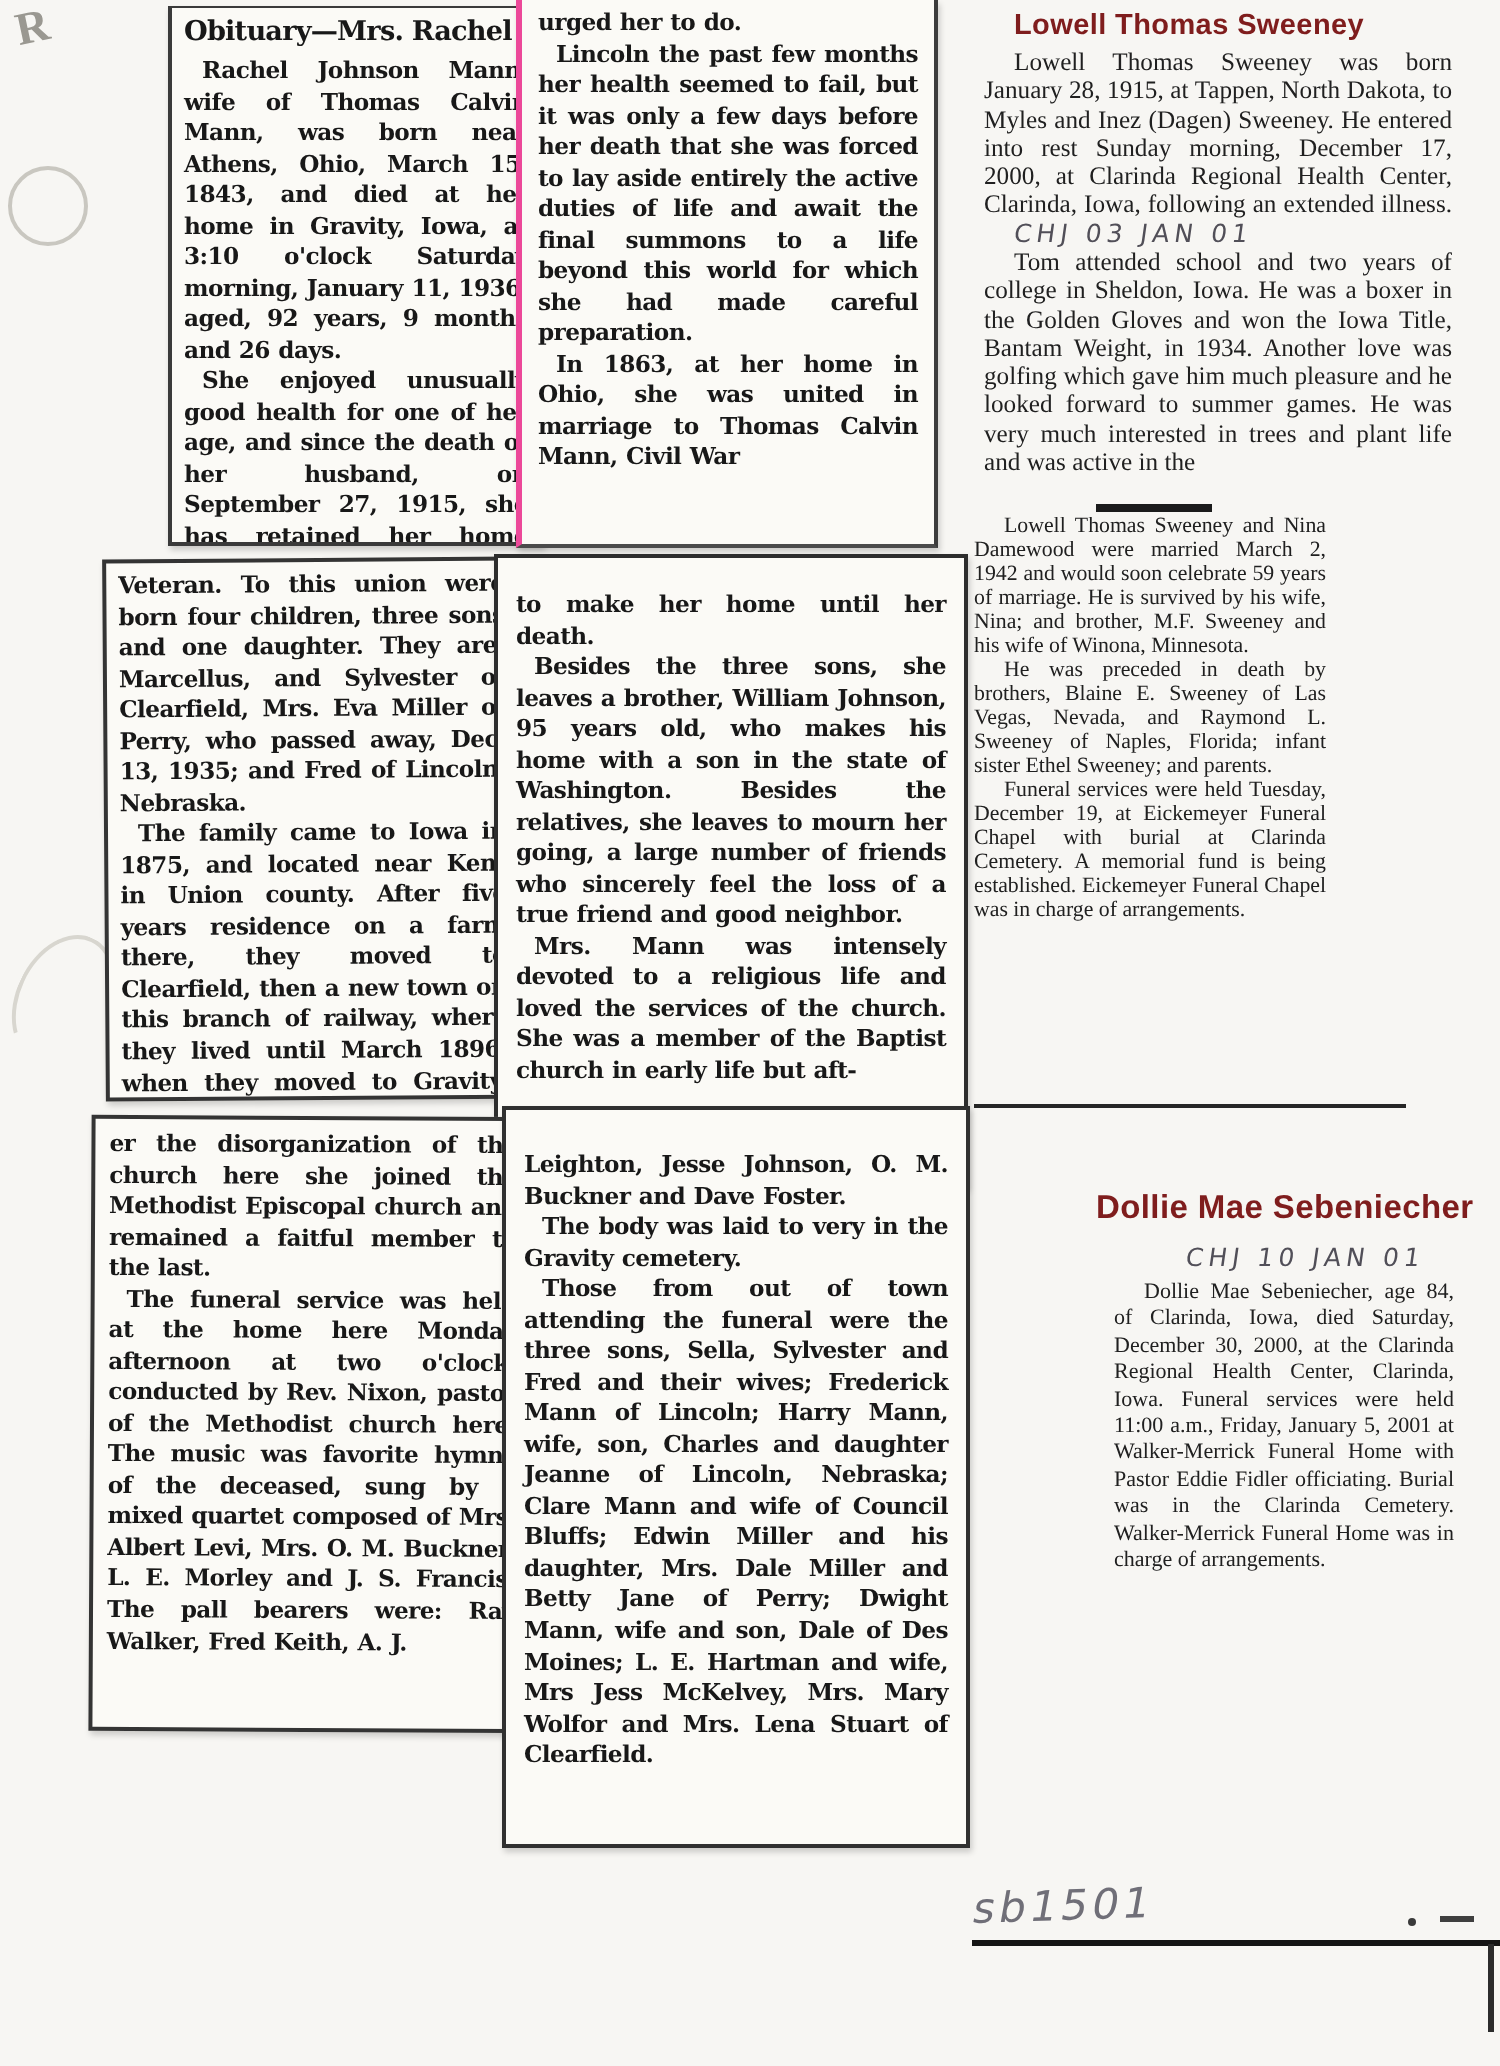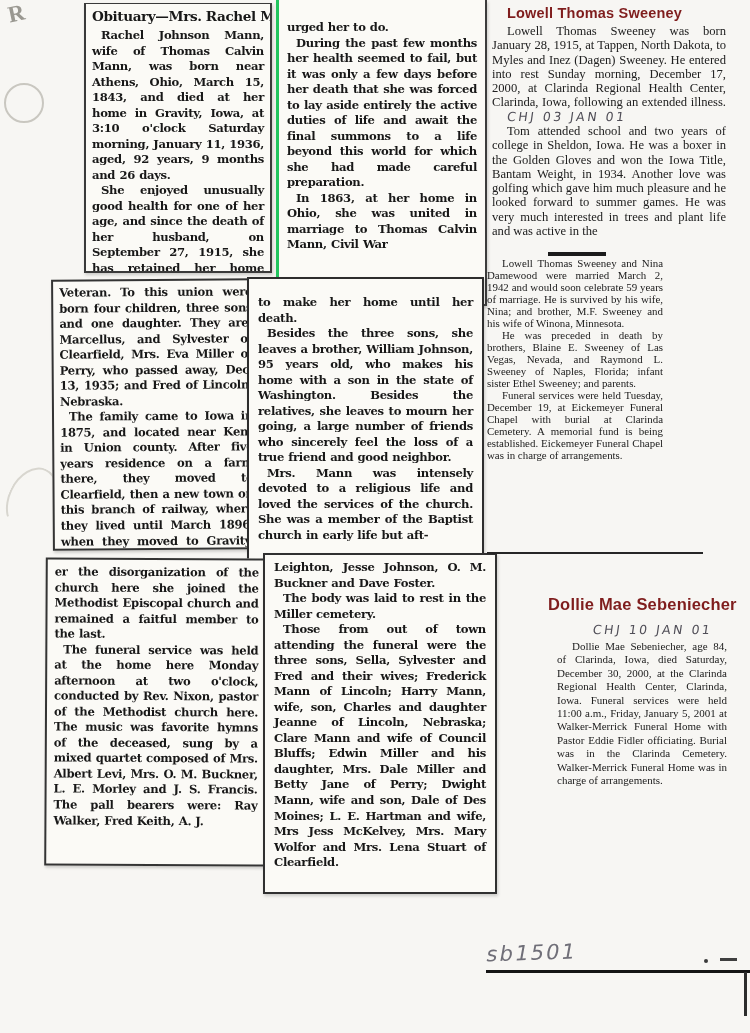--- a/index.html
+++ b/index.html
@@ -21,28 +21,28 @@
   
   .clip{position:absolute;background:#fbfaf6;box-shadow:1px 2px 3px rgba(0,0,0,0.18);
         font-family:"DejaVu Serif",serif;font-weight:700;color:#181818;overflow:hidden;}
   .clip p{margin:0;font-size:11.6px;line-height:1.34;text-align:justify;text-indent:9px;
         letter-spacing:-0.3px;word-spacing:0.5px;}
   .clip p.noindent{text-indent:0;}
   .clip-head{margin:1px 0 4px;font-size:13.6px;font-weight:800;text-align:center;
         letter-spacing:-0.4px;white-space:nowrap;}
   .c1a{left:84px;top:3px;width:172px;height:260px;border:2px solid #3a3a3a;border-top-width:1px;
         padding:3px 6px 4px;}
-  .c1b{left:276px;top:0;width:190px;height:264px;border-left:3px solid #22c55e;
-        border-right:2px solid #3c3c3c;border-bottom:2px solid #4a4a4a;padding:20px 8px;}
+  .c1b{left:258px;top:0;width:190px;height:264px;border-left:3px solid #ec4899;
+        border-right:2px solid #3c3c3c;border-bottom:2px solid #4a4a4a;padding:4px 8px;}
   .c2a{left:52px;top:279px;width:193px;height:259px;border:2px solid #343434;padding:4px 6px;
         transform:rotate(-0.4deg);}
   .c2b{left:247px;top:277px;width:215px;height:281px;border:2px solid #2d2d2d;padding:16px 9px;}
   .c3a{left:45px;top:558px;width:204px;height:294px;border:2px solid #343434;padding:5px 7px;
         transform:rotate(0.3deg);}
-  .c3b{left:251px;top:553px;width:212px;height:327px;border:2px solid #303030;padding:5px 9px;margin-left:12px;}
+  .c3b{left:251px;top:553px;width:212px;height:327px;border:2px solid #303030;padding:20px 9px;}
   
   .obit-head{position:absolute;font-family:"Liberation Sans",sans-serif;font-weight:bold;color:#7f1d1d;}
   .sweeney-head{left:507px;top:5px;font-size:14.5px;letter-spacing:0.2px;}
   .dollie-head{left:548px;top:595px;font-size:16.5px;letter-spacing:0.2px;}
   .obit-block{position:absolute;font-family:"Liberation Serif",serif;color:#202020;}
   .obit-block p{margin:0;text-align:justify;text-indent:15px;}
   .sw1{left:492px;top:24px;width:234px;font-size:12.6px;line-height:1.135;}
   .sw2{left:487px;top:257px;width:176px;font-size:10.9px;line-height:1.1;}
   .dol{left:557px;top:640px;width:170px;font-size:11px;line-height:1.22;}
   
@@ -63,41 +63,41 @@
   <div class="hole hole-1"></div>
   <div class="hole hole-2"></div>
 
   <div class="clip c1a">
     <div class="clip-head">Obituary—Mrs. Rachel Mann</div>
     <p>Rachel Johnson Mann, wife of Thomas Calvin Mann, was born near Athens, Ohio, March 15, 1843, and died at her home in Gravity, Iowa, at 3:10 o'clock Saturday morning, January 11, 1936, aged, 92 years, 9 months and 26 days.</p>
     <p>She enjoyed unusually good health for one of her age, and since the death of her husband, on September 27, 1915, she has retained her home here, living alone most of the time rather than give it up and live with her children as they had often</p>
   </div>
   <div class="clip c1b">
     <p class="noindent">urged her to do.</p>
-    <p>During the past few months her health seemed to fail, but it was only a few days before her death that she was forced to lay aside entirely the active duties of life and await the final summons to a life beyond this world for which she had made careful preparation.</p>
+    <p>Lincoln the past few months her health seemed to fail, but it was only a few days before her death that she was forced to lay aside entirely the active duties of life and await the final summons to a life beyond this world for which she had made careful preparation.</p>
     <p>In 1863, at her home in Ohio, she was united in marriage to Thomas Calvin Mann, Civil War</p>
   </div>
 
   <div class="clip c2a">
     <p class="noindent">Veteran. To this union were born four children, three sons and one daughter. They are: Marcellus, and Sylvester of Clearfield, Mrs. Eva Miller of Perry, who passed away, Dec. 13, 1935; and Fred of Lincoln, Nebraska.</p>
     <p>The family came to Iowa in 1875, and located near Kent in Union county. After five years residence on a farm there, they moved to Clearfield, then a new town on this branch of railway, where they lived until March 1896, when they moved to Gravity, where she continued</p>
   </div>
   <div class="clip c2b">
     <p class="noindent">to make her home until her death.</p>
     <p>Besides the three sons, she leaves a brother, William Johnson, 95 years old, who makes his home with a son in the state of Washington. Besides the relatives, she leaves to mourn her going, a large number of friends who sincerely feel the loss of a true friend and good neighbor.</p>
     <p>Mrs. Mann was intensely devoted to a religious life and loved the services of the church. She was a member of the Baptist church in early life but aft-</p>
   </div>
 
   <div class="clip c3a">
     <p class="noindent">er the disorganization of the church here she joined the Methodist Episcopal church and remained a faitful member to the last.</p>
     <p>The funeral service was held at the home here Monday afternoon at two o'clock, conducted by Rev. Nixon, pastor of the Methodist church here. The music was favorite hymns of the deceased, sung by a mixed quartet composed of Mrs. Albert Levi, Mrs. O. M. Buckner, L. E. Morley and J. S. Francis. The pall bearers were: Ray Walker, Fred Keith, A. J.</p>
   </div>
   <div class="clip c3b">
     <p class="noindent">Leighton, Jesse Johnson, O. M. Buckner and Dave Foster.</p>
-    <p>The body was laid to rest in the Miller cemetery.</p>
+    <p>The body was laid to very in the Gravity cemetery.</p>
     <p>Those from out of town attending the funeral were the three sons, Sella, Sylvester and Fred and their wives; Frederick Mann of Lincoln; Harry Mann, wife, son, Charles and daughter Jeanne of Lincoln, Nebraska; Clare Mann and wife of Council Bluffs; Edwin Miller and his daughter, Mrs. Dale Miller and Betty Jane of Perry; Dwight Mann, wife and son, Dale of Des Moines; L. E. Hartman and wife, Mrs Jess McKelvey, Mrs. Mary Wolfor and Mrs. Lena Stuart of Clearfield.</p>
   </div>
 
   <div class="obit-head sweeney-head">Lowell Thomas Sweeney</div>
   <div class="obit-block sw1">
     <p><span>Lowell Thomas Sweeney was born January 28, 1915, at Tappen, North Dakota, to Myles and Inez (Dagen) Sweeney. He entered into rest Sunday morning, December 17, 2000, at Clarinda Regional Health Center, Clarinda, Iowa, following an extended illness.</span> <span class="hw hw-note">CHJ 03 JAN 01</span></p>
     <p>Tom attended school and two years of college in Sheldon, Iowa. He was a boxer in the Golden Gloves and won the Iowa Title, Bantam Weight, in 1934. Another love was golfing which gave him much pleasure and he looked forward to summer games. He was very much interested in trees and plant life and was active in the</p>
   </div>
   <div class="rule sw-topbar"></div>
   <div class="obit-block sw2">

